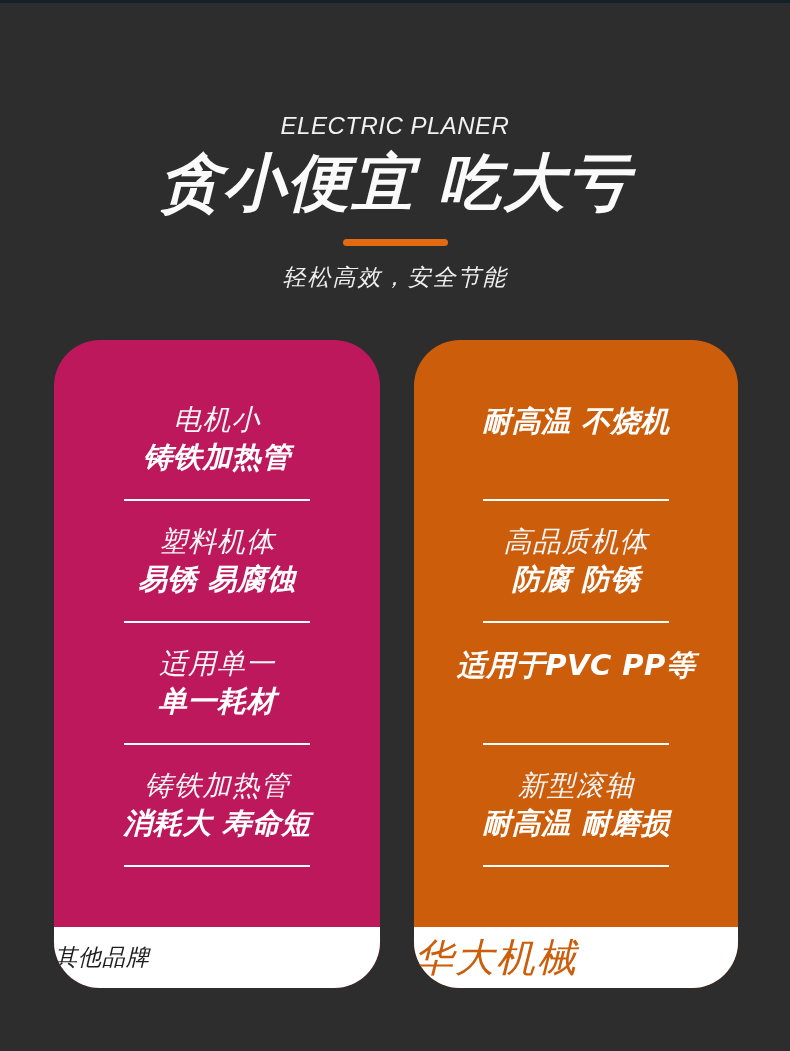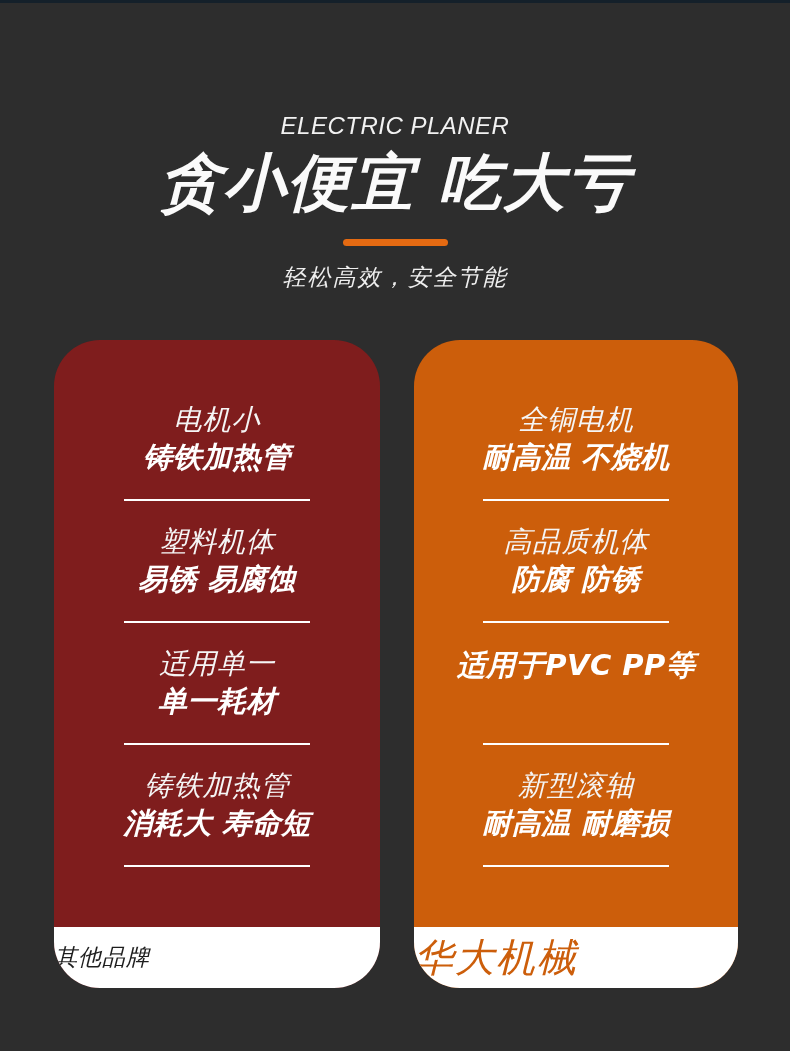--- a/index.html
+++ b/index.html
@@ -6,21 +6,21 @@
   html, body { width: 790px; height: 1051px; background: #2d2d2d; overflow: hidden; }
   body { position: relative; font-family: "DejaVu Sans", "Liberation Sans", sans-serif; color: #fff; }
   .topbar { position: absolute; left: 0; top: 0; width: 790px; height: 3px; background: #14202a; }
   .header { position: absolute; left: 0; top: 0; width: 790px; text-align: center; }
   .eyebrow { position: absolute; left: 0; width: 790px; top: 112px; font-family: "Liberation Sans", sans-serif; font-size: 24px; letter-spacing: 0.5px; color: #f2f2f2; }
   .title { position: absolute; left: 0; width: 790px; top: 146px; font-size: 62px; font-weight: bold; color: #fafafa; letter-spacing: 2px; line-height: 74px; }
   .accent-bar { position: absolute; left: 343px; top: 239px; width: 105px; height: 7px; border-radius: 4px; background: #e46a12; }
   .subtitle { position: absolute; left: 0; width: 790px; top: 262px; font-size: 23px; color: #efefef; letter-spacing: 2px; }
 
   .card { position: absolute; top: 340px; width: 326px; height: 648px; border-radius: 46px; overflow: hidden; text-align: center; }
-  .card.other { left: 54px; background: #7f1d1d; }
+  .card.other { left: 54px; background: #be185d; }
   .card.ours { left: 414px; background: #cc5e0b; width: 324px; }
   .features { position: absolute; left: 0; top: 62px; width: 100%; }
   .feature { height: 122px; position: relative; }
   .feature .line1 { display: block; font-size: 28px; line-height: 36px; color: #f5f5f5; letter-spacing: 1px; }
   .feature .line2 { display: block; font-size: 29px; line-height: 38px; font-weight: bold; color: #ffffff; letter-spacing: 0.5px; }
   .divider { position: absolute; left: 50%; margin-left: -93px; top: 97px; width: 186px; height: 2px; background: #ffffff; }
   .footer { position: absolute; left: 0; bottom: 0; width: 100%; height: 61px; background: #ffffff; display: flex; align-items: center; }
   .card.other .footer span { font-size: 23px; color: #1e1e1e; letter-spacing: 1px; }
   .card.ours .footer span { font-size: 39px; color: #cc5e0b; letter-spacing: 2px; }
 </style>
@@ -60,21 +60,20 @@
     </div>
   </div>
   <div class="footer">
     <span>其他品牌</span>
   </div>
 </div>
 
 <div class="card ours">
   <div class="features">
     <div class="feature">
-      <span class="line1">全铜电机</span>
       <span class="line2">耐高温 不烧机</span>
       <div class="divider"></div>
     </div>
     <div class="feature">
       <span class="line1">高品质机体</span>
       <span class="line2">防腐 防锈</span>
       <div class="divider"></div>
     </div>
     <div class="feature">
       <span class="line2">适用于PVC PP等</span>

